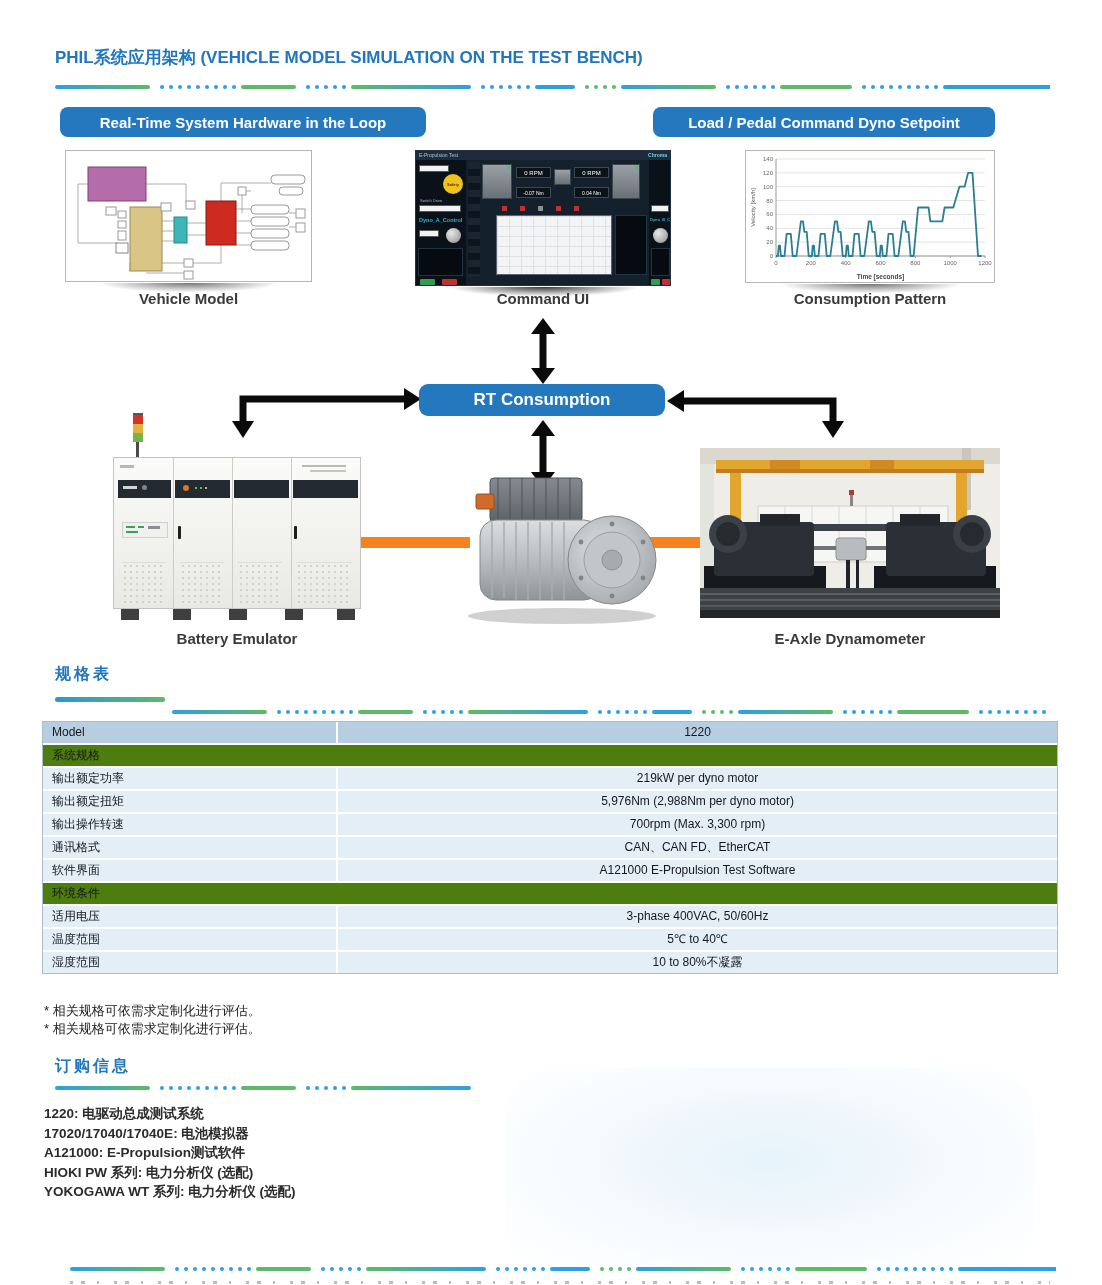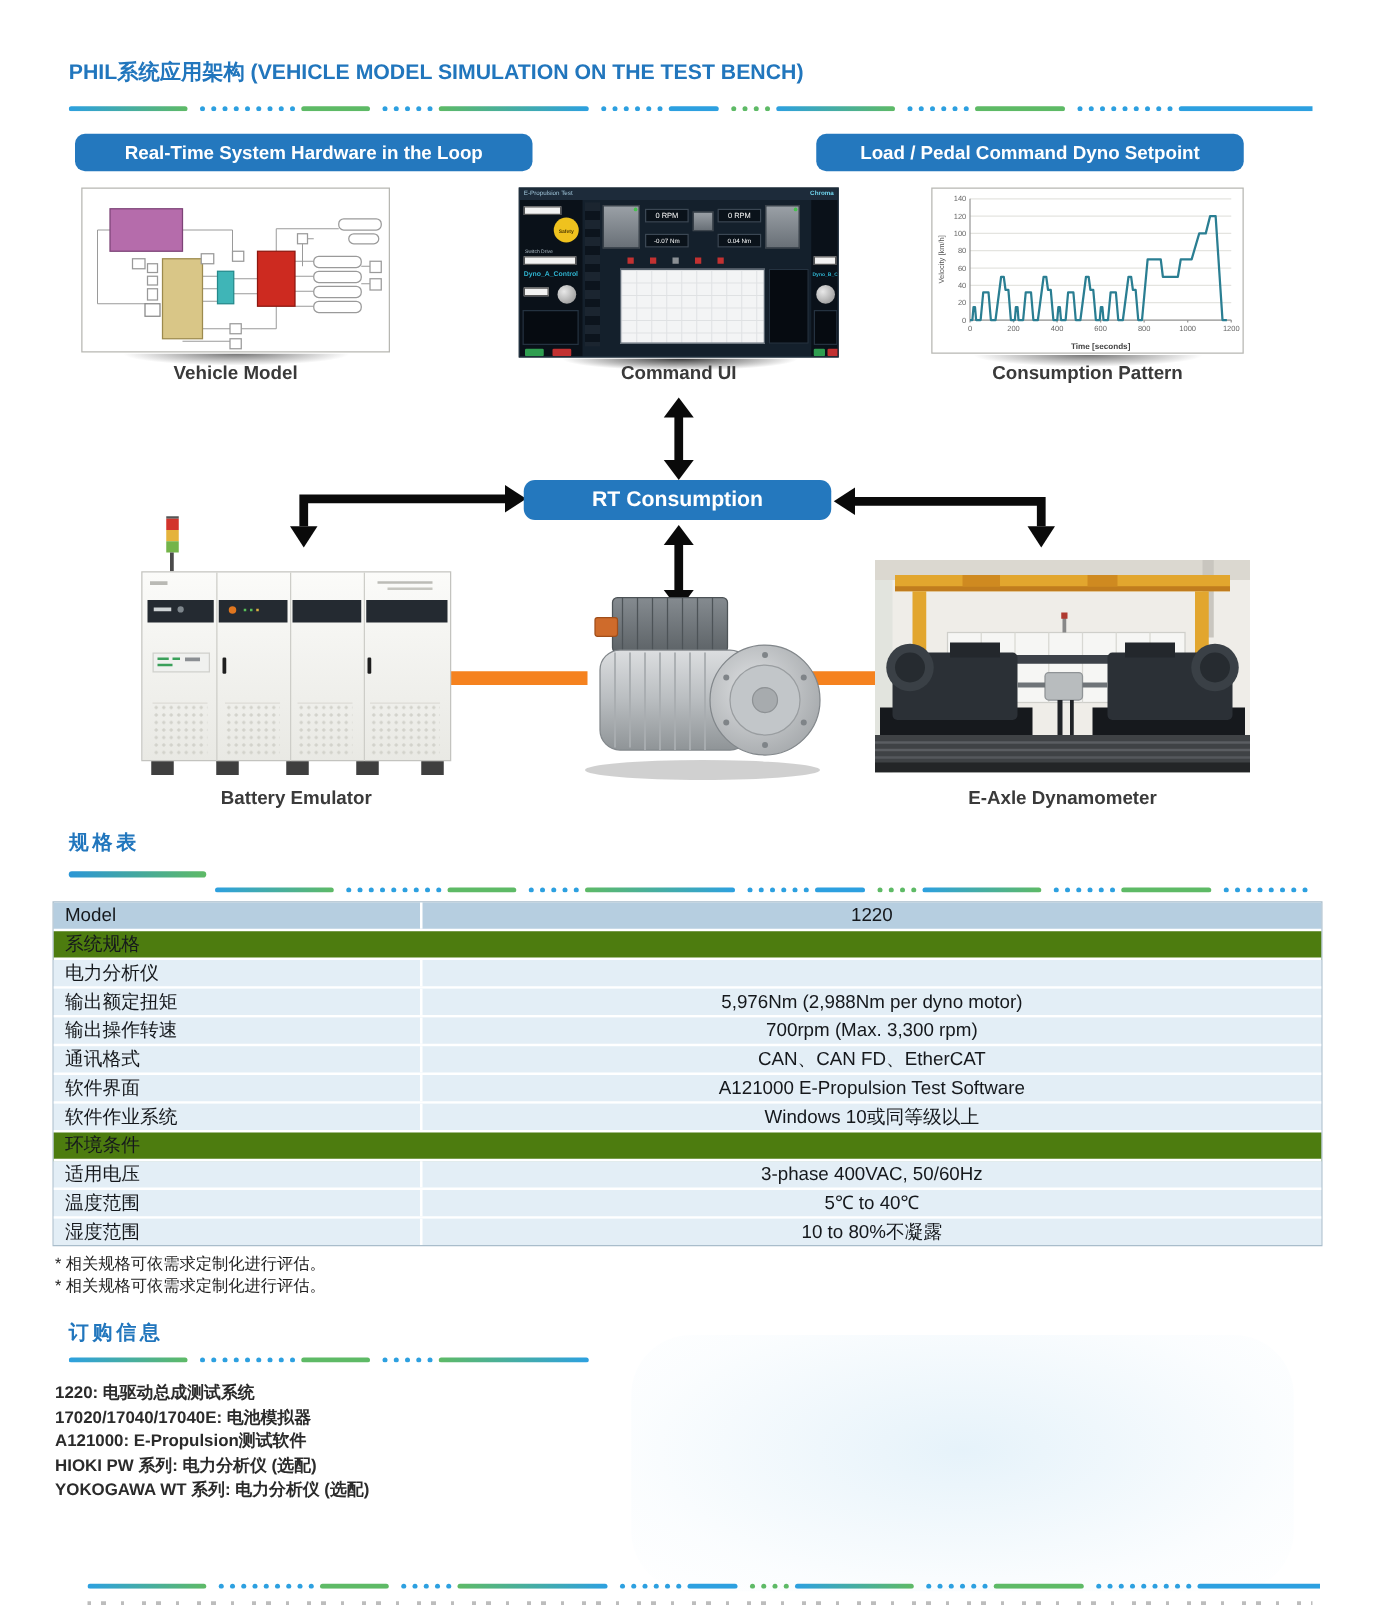--- a/index.html
+++ b/index.html
@@ -56,21 +56,21 @@
             background-image:linear-gradient(#dfe1e3 1px,transparent 1px),linear-gradient(90deg,#dfe1e3 1px,transparent 1px);
             background-size:12px 10px;}
   .sw-led{width:5px;height:5px;}
   
   .batt *{position:absolute;box-sizing:border-box;}
   .cab{background:linear-gradient(180deg,#fbfbf9,#e9e9e4);border:1px solid #c3c3bf;}
   .vent{background-image:radial-gradient(circle,#d2d2cb 1.1px,transparent 1.4px);background-size:6px 6px;
         border-top:1px solid #dddcd6;}
   
   .spec-table{position:absolute;left:42px;top:721px;width:1016px;border:1px solid #a9bdcb;box-sizing:border-box;}
-  .trow{display:flex;height:21px;line-height:21px;font-size:15px;color:#15181c;border-bottom:2px solid #fff;}
+  .trow{display:flex;height:21px;line-height:21px;font-size:12px;color:#15181c;border-bottom:2px solid #fff;}
   .trow:last-child{border-bottom:none;}
   .trow.data{background:#e3eef6;}
   .trow.model{background:#b6cee0;}
   .trow.section{background:#4d7c0f;}
   .cell{box-sizing:border-box;}
   .cell.label{width:295px;padding-left:9px;border-right:2px solid #fff;}
   .cell.value{flex:1;text-align:center;}
   .cell.full{width:100%;padding-left:9px;}
   .footnote{position:absolute;left:44px;font-size:13px;color:#222;}
   .order-item{font-size:13.5px;font-weight:600;color:#2b2b2b;line-height:19.5px;}
@@ -511,41 +511,38 @@
 
   <div class="spec-table" id="spec-table">
       <div class="trow model">
         <div class="cell label">Model</div>
         <div class="cell value">1220</div>
       </div>
       <div class="trow section">
         <div class="cell full">系统规格</div>
       </div>
       <div class="trow data">
-        <div class="cell label">电力分析仪</div>
+        <div class="cell label">输出额定功率</div>
+        <div class="cell value">219kW per dyno motor</div>
       </div>
       <div class="trow data">
         <div class="cell label">输出额定扭矩</div>
         <div class="cell value">5,976Nm (2,988Nm per dyno motor)</div>
       </div>
       <div class="trow data">
         <div class="cell label">输出操作转速</div>
         <div class="cell value">700rpm (Max. 3,300 rpm)</div>
       </div>
       <div class="trow data">
         <div class="cell label">通讯格式</div>
         <div class="cell value">CAN、CAN FD、EtherCAT</div>
       </div>
       <div class="trow data">
         <div class="cell label">软件界面</div>
         <div class="cell value">A121000 E-Propulsion Test Software</div>
-      </div>
-      <div class="trow data">
-        <div class="cell label">软件作业系统</div>
-        <div class="cell value">Windows 10或同等级以上</div>
       </div>
       <div class="trow section">
         <div class="cell full">环境条件</div>
       </div>
       <div class="trow data">
         <div class="cell label">适用电压</div>
         <div class="cell value">3-phase 400VAC, 50/60Hz</div>
       </div>
       <div class="trow data">
         <div class="cell label">温度范围</div>

